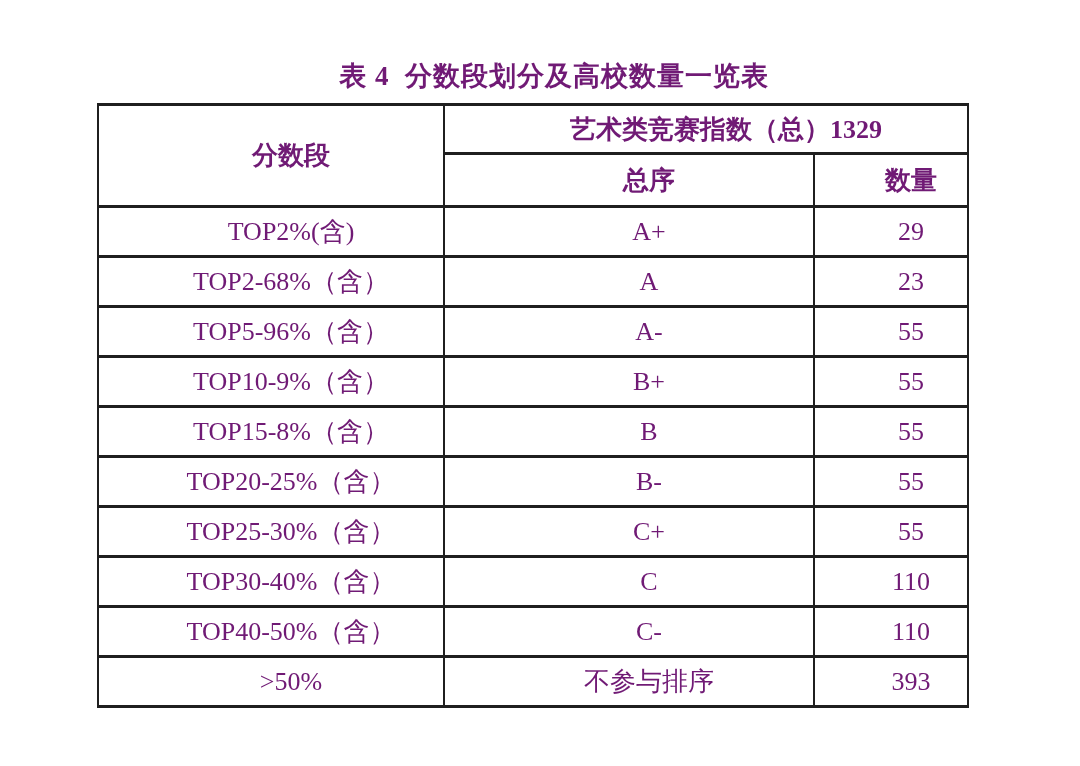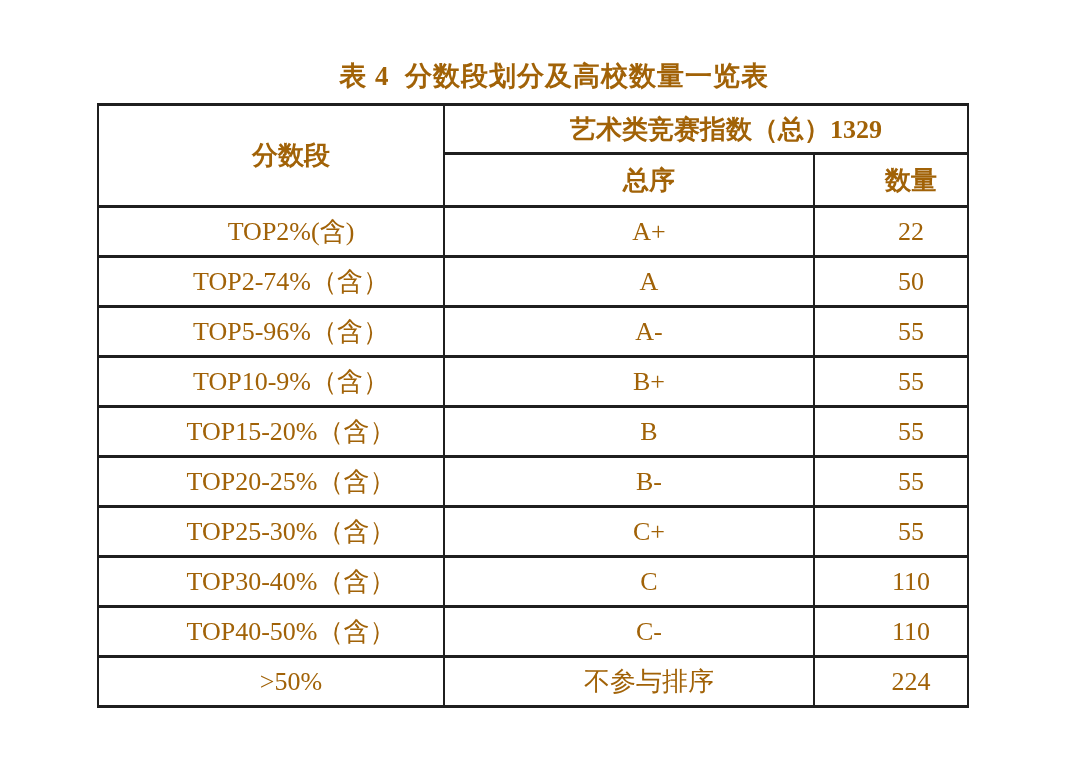--- a/index.html
+++ b/index.html
@@ -6,21 +6,21 @@
     margin: 0;
     padding: 0;
     background: #ffffff;
   }
   .canvas {
     position: relative;
     width: 1080px;
     height: 766px;
     background: #ffffff;
     font-family: "Liberation Serif", "DejaVu Serif", serif;
-    color: #a16207;
+    color: #701a75;
     overflow: hidden;
   }
   .doc-title {
     position: absolute;
     top: 58px;
     left: 119px;           
     width: 870px;
     text-align: center;
     font-size: 27px;
     font-weight: bold;
@@ -75,39 +75,39 @@
       </tr>
       <tr class="hrow2">
         <th>总序</th>
         <th>数量</th>
       </tr>
     </thead>
     <tbody>
       <tr class="drow">
         <td>TOP2%(含)</td>
         <td>A+</td>
-        <td>22</td>
+        <td>29</td>
       </tr>
       <tr class="drow">
-        <td>TOP2-74%（含）</td>
+        <td>TOP2-68%（含）</td>
         <td>A</td>
-        <td>50</td>
+        <td>23</td>
       </tr>
       <tr class="drow">
         <td>TOP5-96%（含）</td>
         <td>A-</td>
         <td>55</td>
       </tr>
       <tr class="drow">
         <td>TOP10-9%（含）</td>
         <td>B+</td>
         <td>55</td>
       </tr>
       <tr class="drow">
-        <td>TOP15-20%（含）</td>
+        <td>TOP15-8%（含）</td>
         <td>B</td>
         <td>55</td>
       </tr>
       <tr class="drow">
         <td>TOP20-25%（含）</td>
         <td>B-</td>
         <td>55</td>
       </tr>
       <tr class="drow">
         <td>TOP25-30%（含）</td>
@@ -120,18 +120,18 @@
         <td>110</td>
       </tr>
       <tr class="drow">
         <td>TOP40-50%（含）</td>
         <td>C-</td>
         <td>110</td>
       </tr>
       <tr class="drow">
         <td>&gt;50%</td>
         <td>不参与排序</td>
-        <td>224</td>
+        <td>393</td>
       </tr>
     </tbody>
   </table>
 
 </div>
 
 </body></html>

